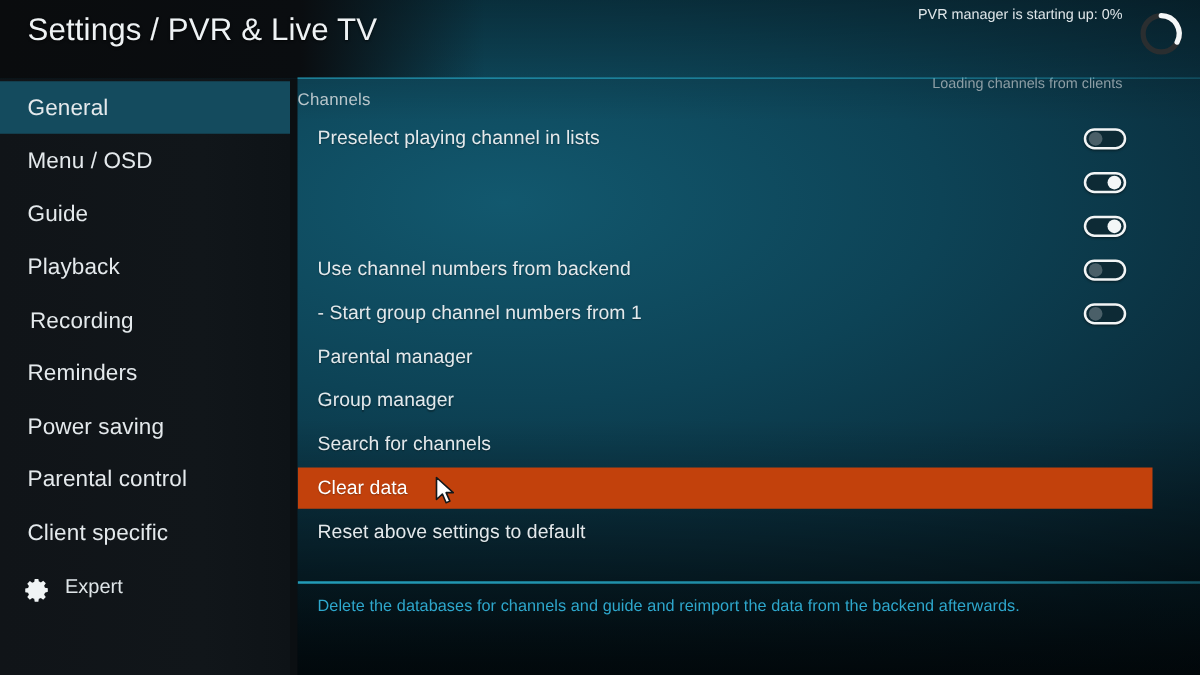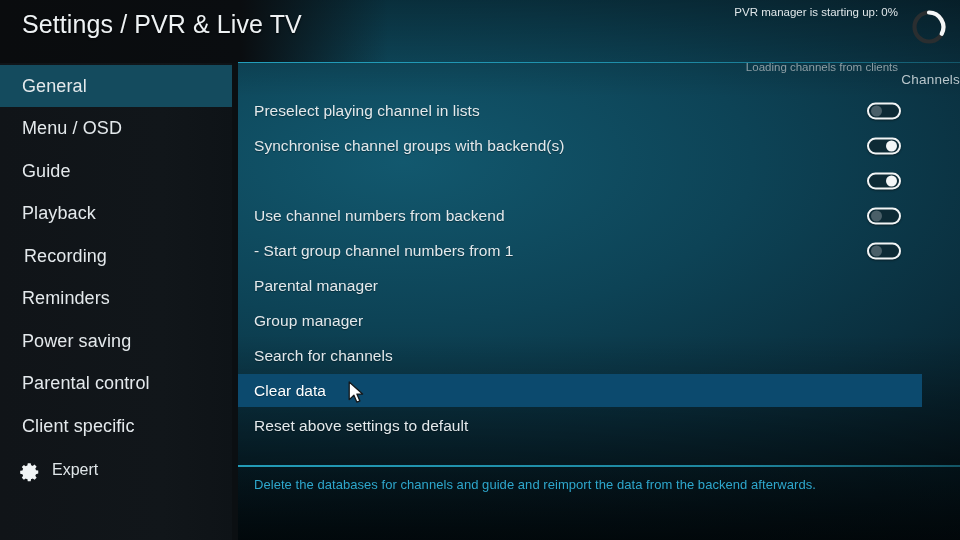--- a/index.html
+++ b/index.html
@@ -88,33 +88,33 @@
     background:#0b0f12; z-index:6;
   }
 
   
   .content {
     position:absolute; left:238px; top:63px; width:722px; height:477px;
     z-index:4; overflow:hidden;
   }
   .group-title {
     position:absolute; left:0; top:9px; width:722px;
-    text-align:right; font-size:13.5px; color:#b9c6cb; letter-spacing:0.2px;
+    text-align:left; font-size:13.5px; color:#b9c6cb; letter-spacing:0.2px;
   }
 
   .row {
     position:absolute; left:0; width:684px; height:33px;
     display:flex; align-items:center;
   }
   .row-label {
     position:absolute; left:16px; font-size:15.5px; color:#e3e9ec;
     letter-spacing:0.05px; white-space:nowrap;
     text-shadow:0 1px 1px rgba(0,0,0,0.35);
   }
-  .row.selected { background:#0c4a6e; }
+  .row.selected { background:#c2410c; }
   .row.selected .row-label { color:#ffffff; text-shadow:0 1px 1px rgba(0,0,0,0.30); }
 
   
   .toggle {
     position:absolute; right:21px; top:50%; transform:translateY(-50%);
     width:34px; height:17px; border-radius:9px;
     border:2px solid #f2f5f6; background:#0d2a35;
     box-shadow:0 1px 2px rgba(0,0,0,0.45);
   }
   .toggle .knob {
@@ -212,21 +212,20 @@
     <div class="group-title">Channels</div>
 
     <div id="rows-host">
         <div class="row" style="top: 31px;">
           <span class="row-label">Preselect playing channel in lists</span>
           <div class="toggle off">
             <div class="knob"></div>
           </div>
         </div>
         <div class="row" style="top: 66px;">
-          <span class="row-label">Synchronise channel groups with backend(s)</span>
           <div class="toggle on">
             <div class="knob"></div>
           </div>
         </div>
         <div class="row" style="top: 101px;">
           <div class="toggle on">
             <div class="knob"></div>
           </div>
         </div>
         <div class="row" style="top: 136px;">

